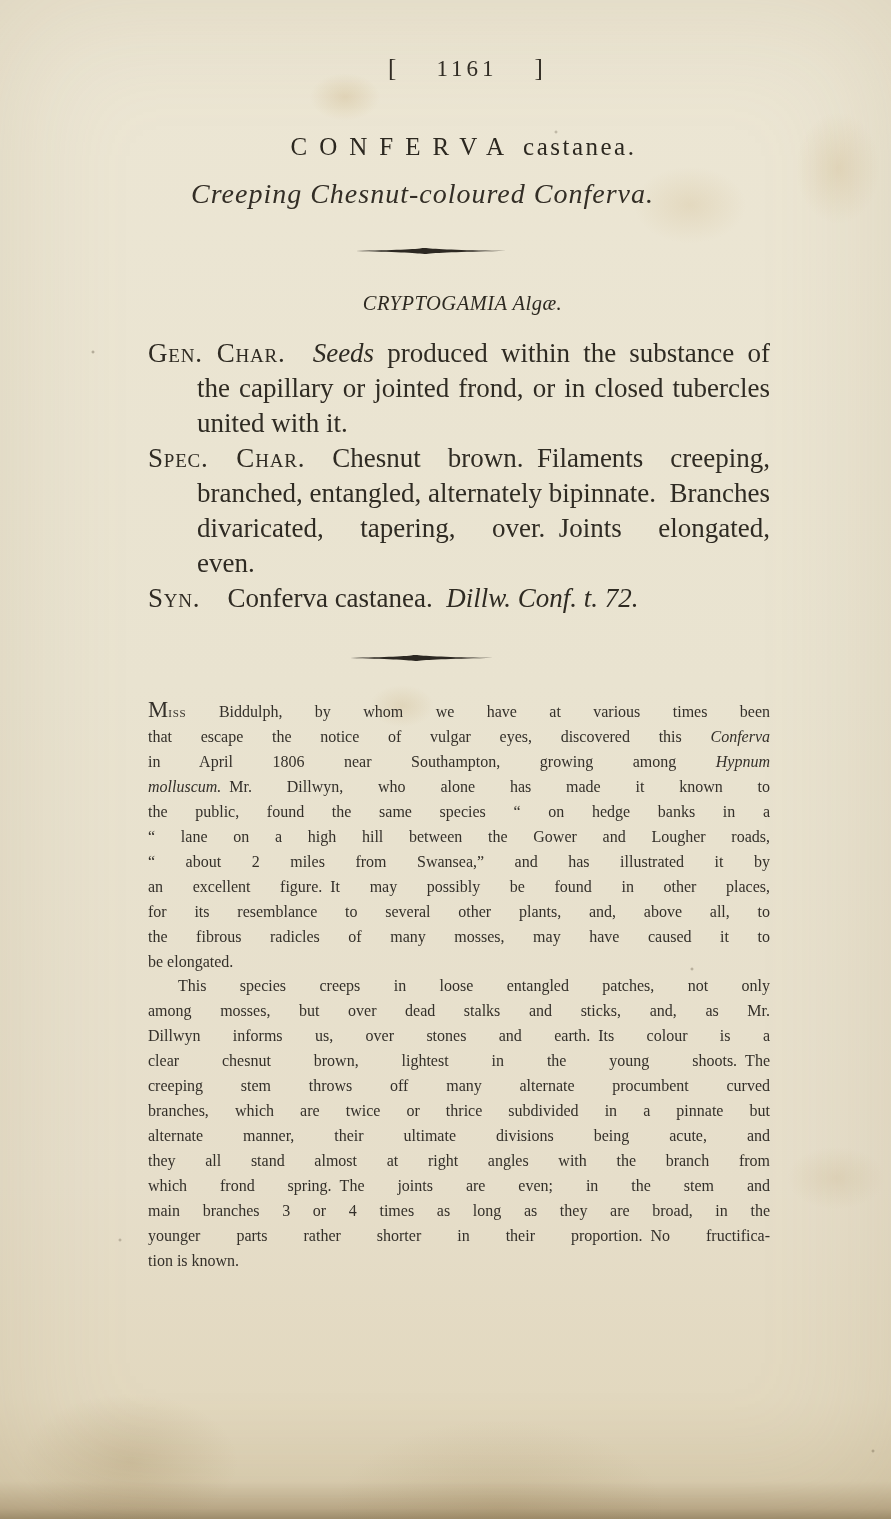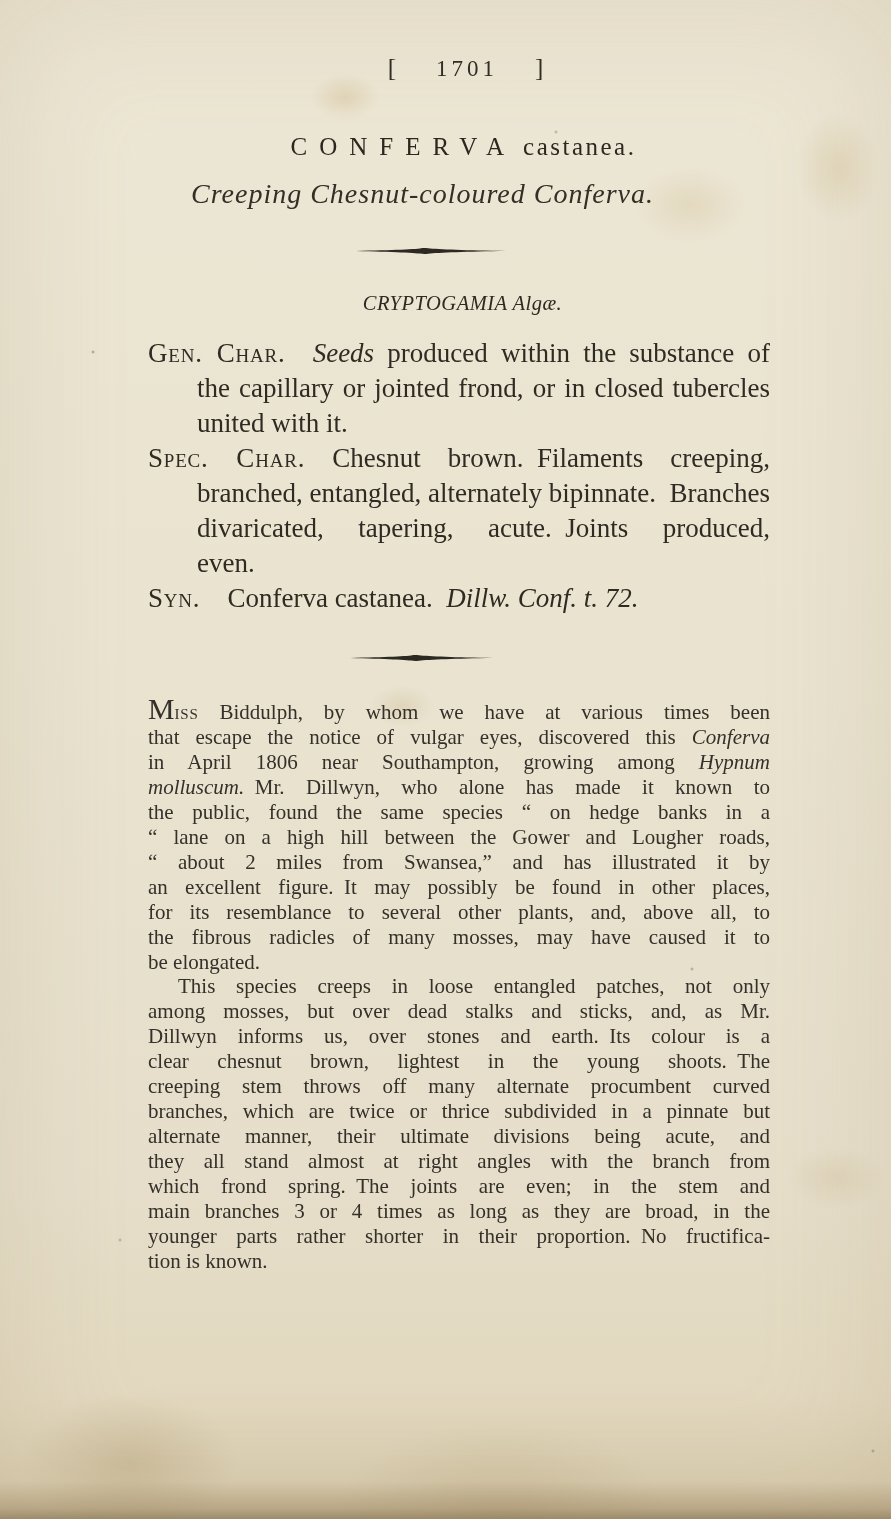--- a/index.html
+++ b/index.html
@@ -74,21 +74,21 @@
   
   .char-section {
     position: absolute; top: 336px; left: 148px; width: 622px;
     font-size: 27px; line-height: 35px; color: #2f2b23;
   }
   .hang .tline:not(:first-child) { padding-left: 49px; }
 
   
   .body-section {
     position: absolute; top: 700px; left: 148px; width: 622px;
-    font-size: 21px; line-height: 24.95px; color: #34302a;
+    font-size: 16px; line-height: 24.95px; color: #34302a;
   }
   .para { margin: 0; }
   .para-indent .tline:first-child { text-indent: 30px; }
 
   
   .tline {
     text-align: justify;
     text-align-last: justify;
     white-space: normal;
   }
@@ -97,21 +97,21 @@
   .i   { font-style: italic; }
   .lgm { font-size: 1.42em; line-height: 0; }
 </style>
 </head>
 <body>
 
 <div class="page">
 
   <div class="page-number">
     <span class="bracket">[</span>
-      <span class="num">1701</span>
+      <span class="num">1161</span>
       <span class="bracket">]</span>
   </div>
 
   <div class="title-line">
     <span class="genus">CONFERVA</span><span class="species">castanea.</span>
   </div>
 
   <div class="subtitle">Creeping Chesnut-coloured Conferva.</div>
 
   <div class="divider divider-1">
@@ -124,21 +124,21 @@
 
   <div class="char-section">
     <div class="hang">
         <div class="tline"><span class="sc">Gen. Char.</span> <span class="i">Seeds</span> produced within the substance of</div>
         <div class="tline">the capillary or jointed frond, or in closed tubercles</div>
         <div class="tline">united with it.</div>
       </div>
     <div class="hang">
         <div class="tline"><span class="sc">Spec. Char.</span> Chesnut brown. Filaments creeping,</div>
         <div class="tline">branched, entangled, alternately bipinnate. Branches</div>
-        <div class="tline">divaricated, tapering, acute. Joints produced,</div>
+        <div class="tline">divaricated, tapering, over. Joints elongated,</div>
         <div class="tline">even.</div>
       </div>
     <div class="hang">
         <div class="tline"><span class="sc">Syn.</span> Conferva castanea. <span class="i">Dillw. Conf. t. 72.</span></div>
       </div>
   </div>
 
   <div class="divider divider-2">
     <svg viewBox="0 0 160 8" preserveAspectRatio="none">
       <path d="M0 4 C 38 3.5, 66 2.4, 76 1.4 C 79 1.0, 81 0.9, 84 1.3 C 94 2.3, 122 3.5, 160 4 C 122 4.5, 94 5.7, 84 6.7 C 81 7.1, 79 7.0, 76 6.6 C 66 5.6, 38 4.5, 0 4 Z" fill="#2c2822"></path>

